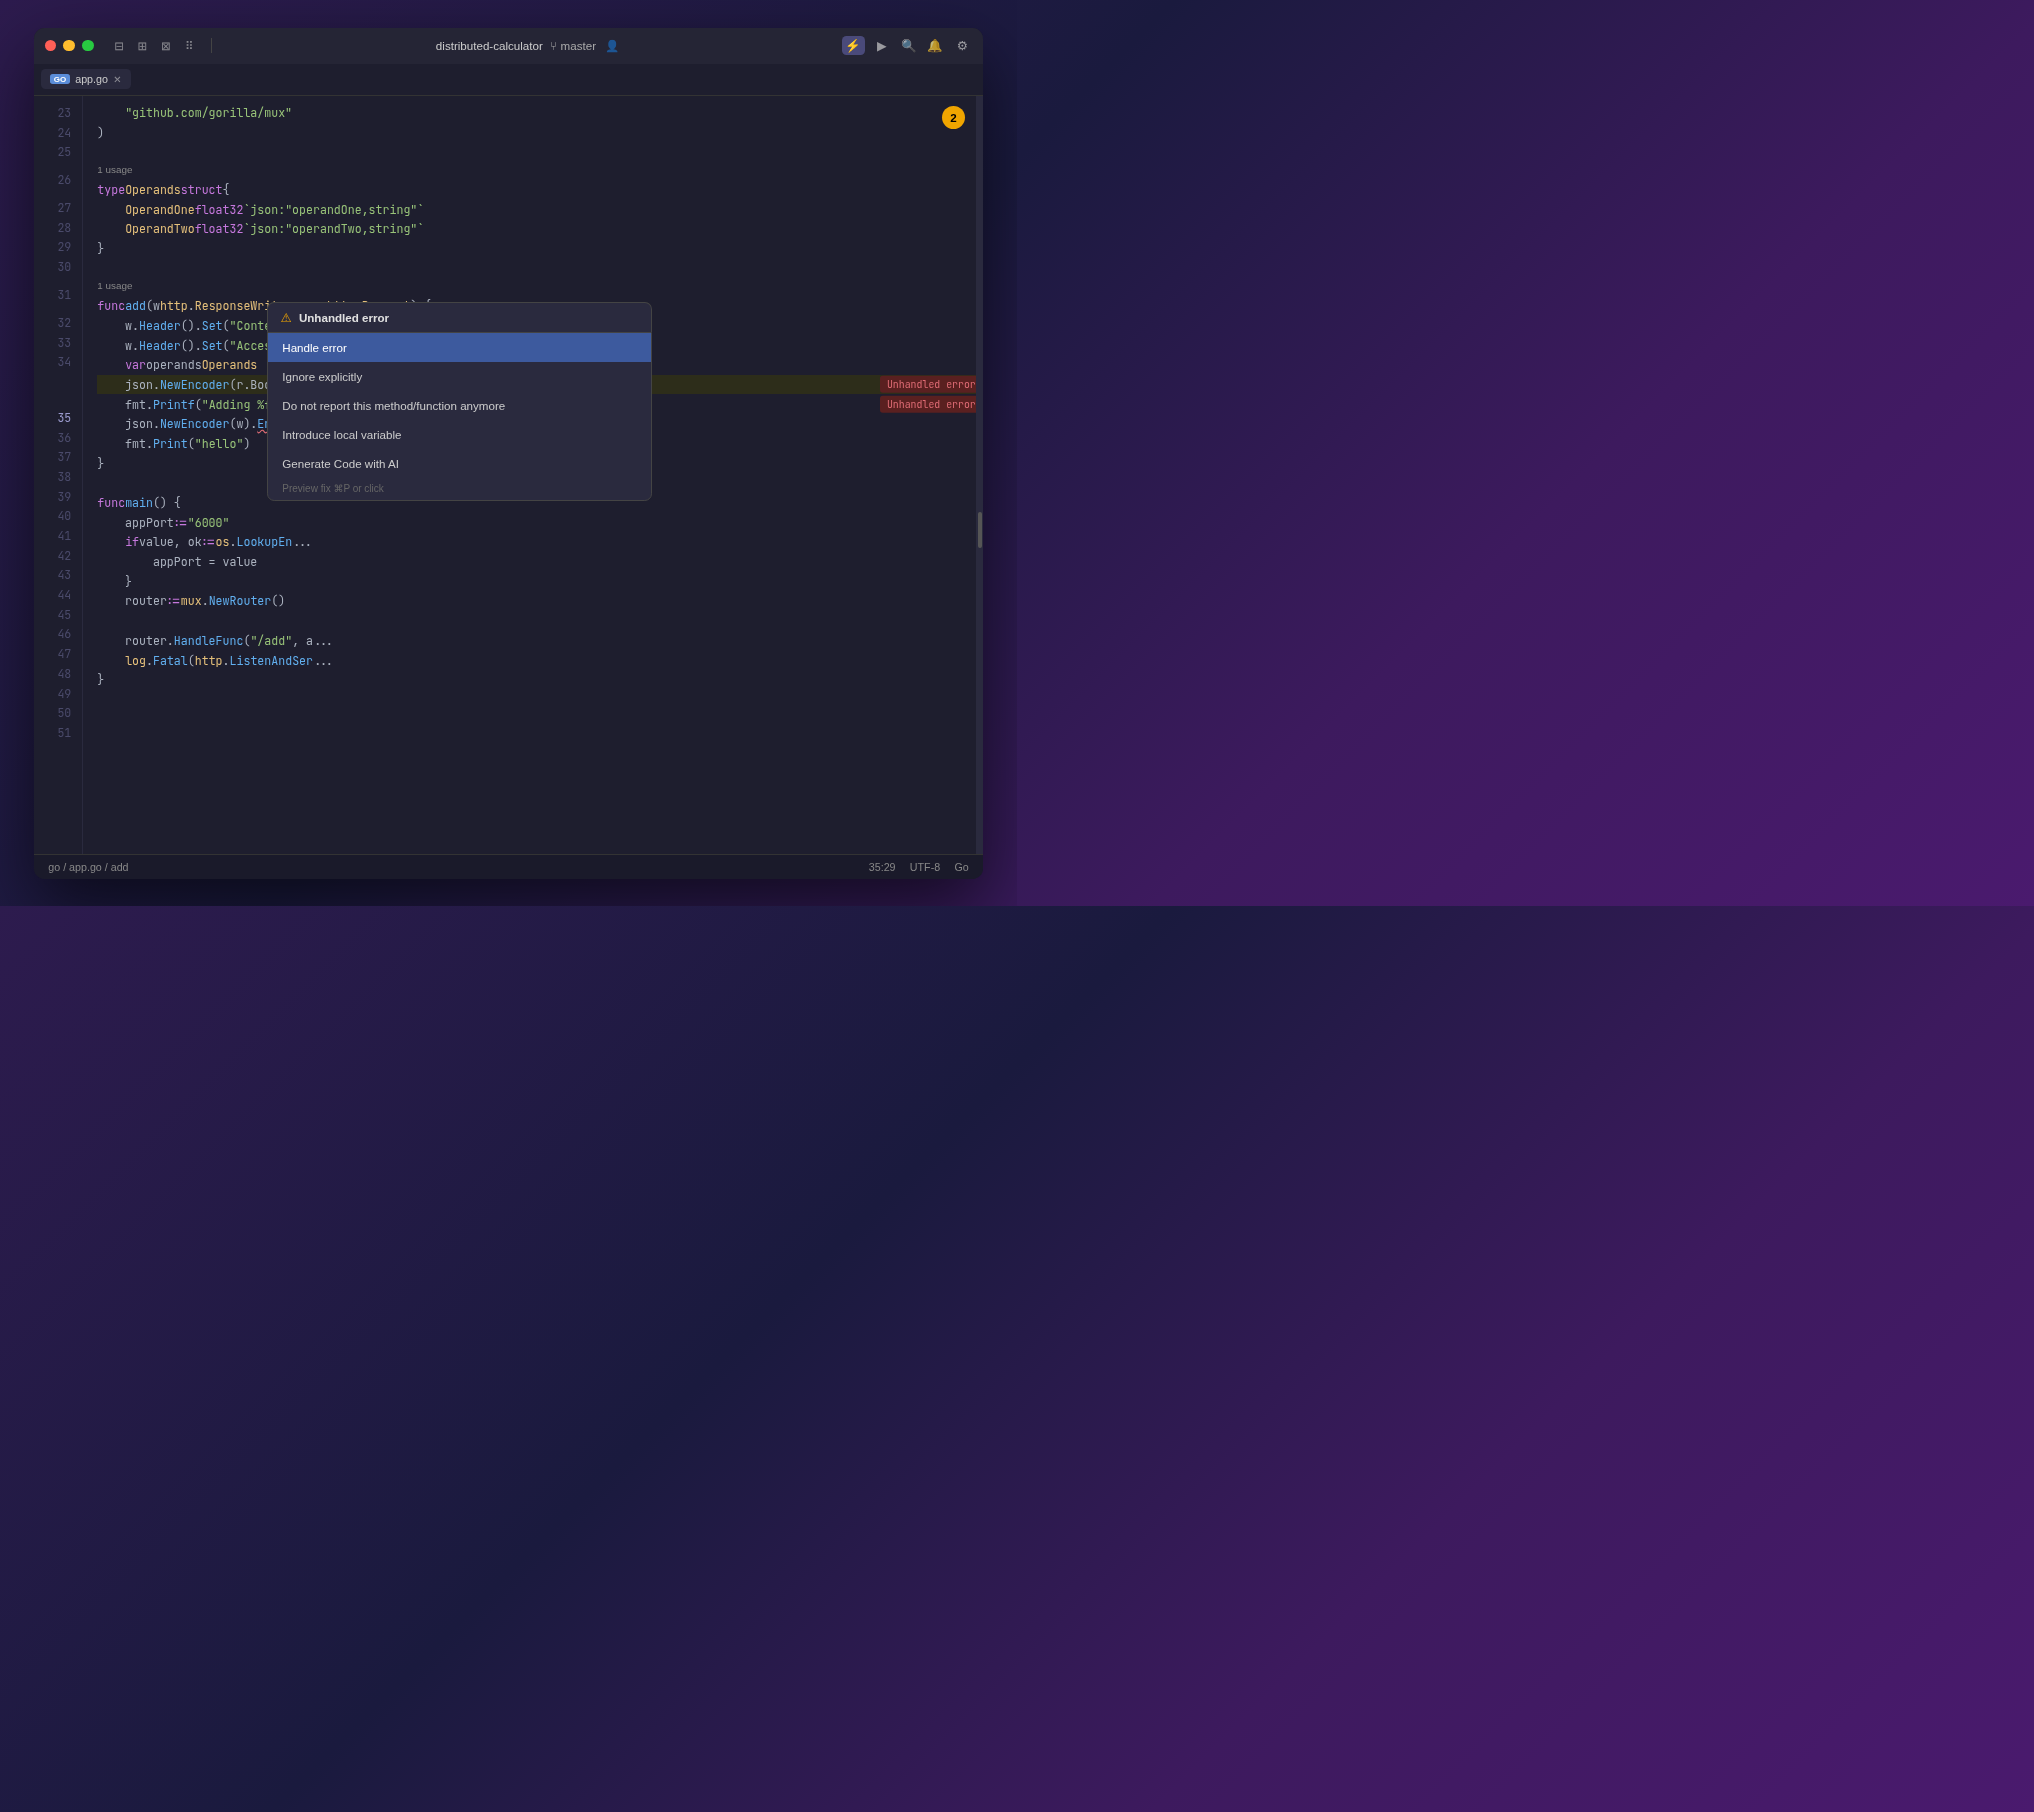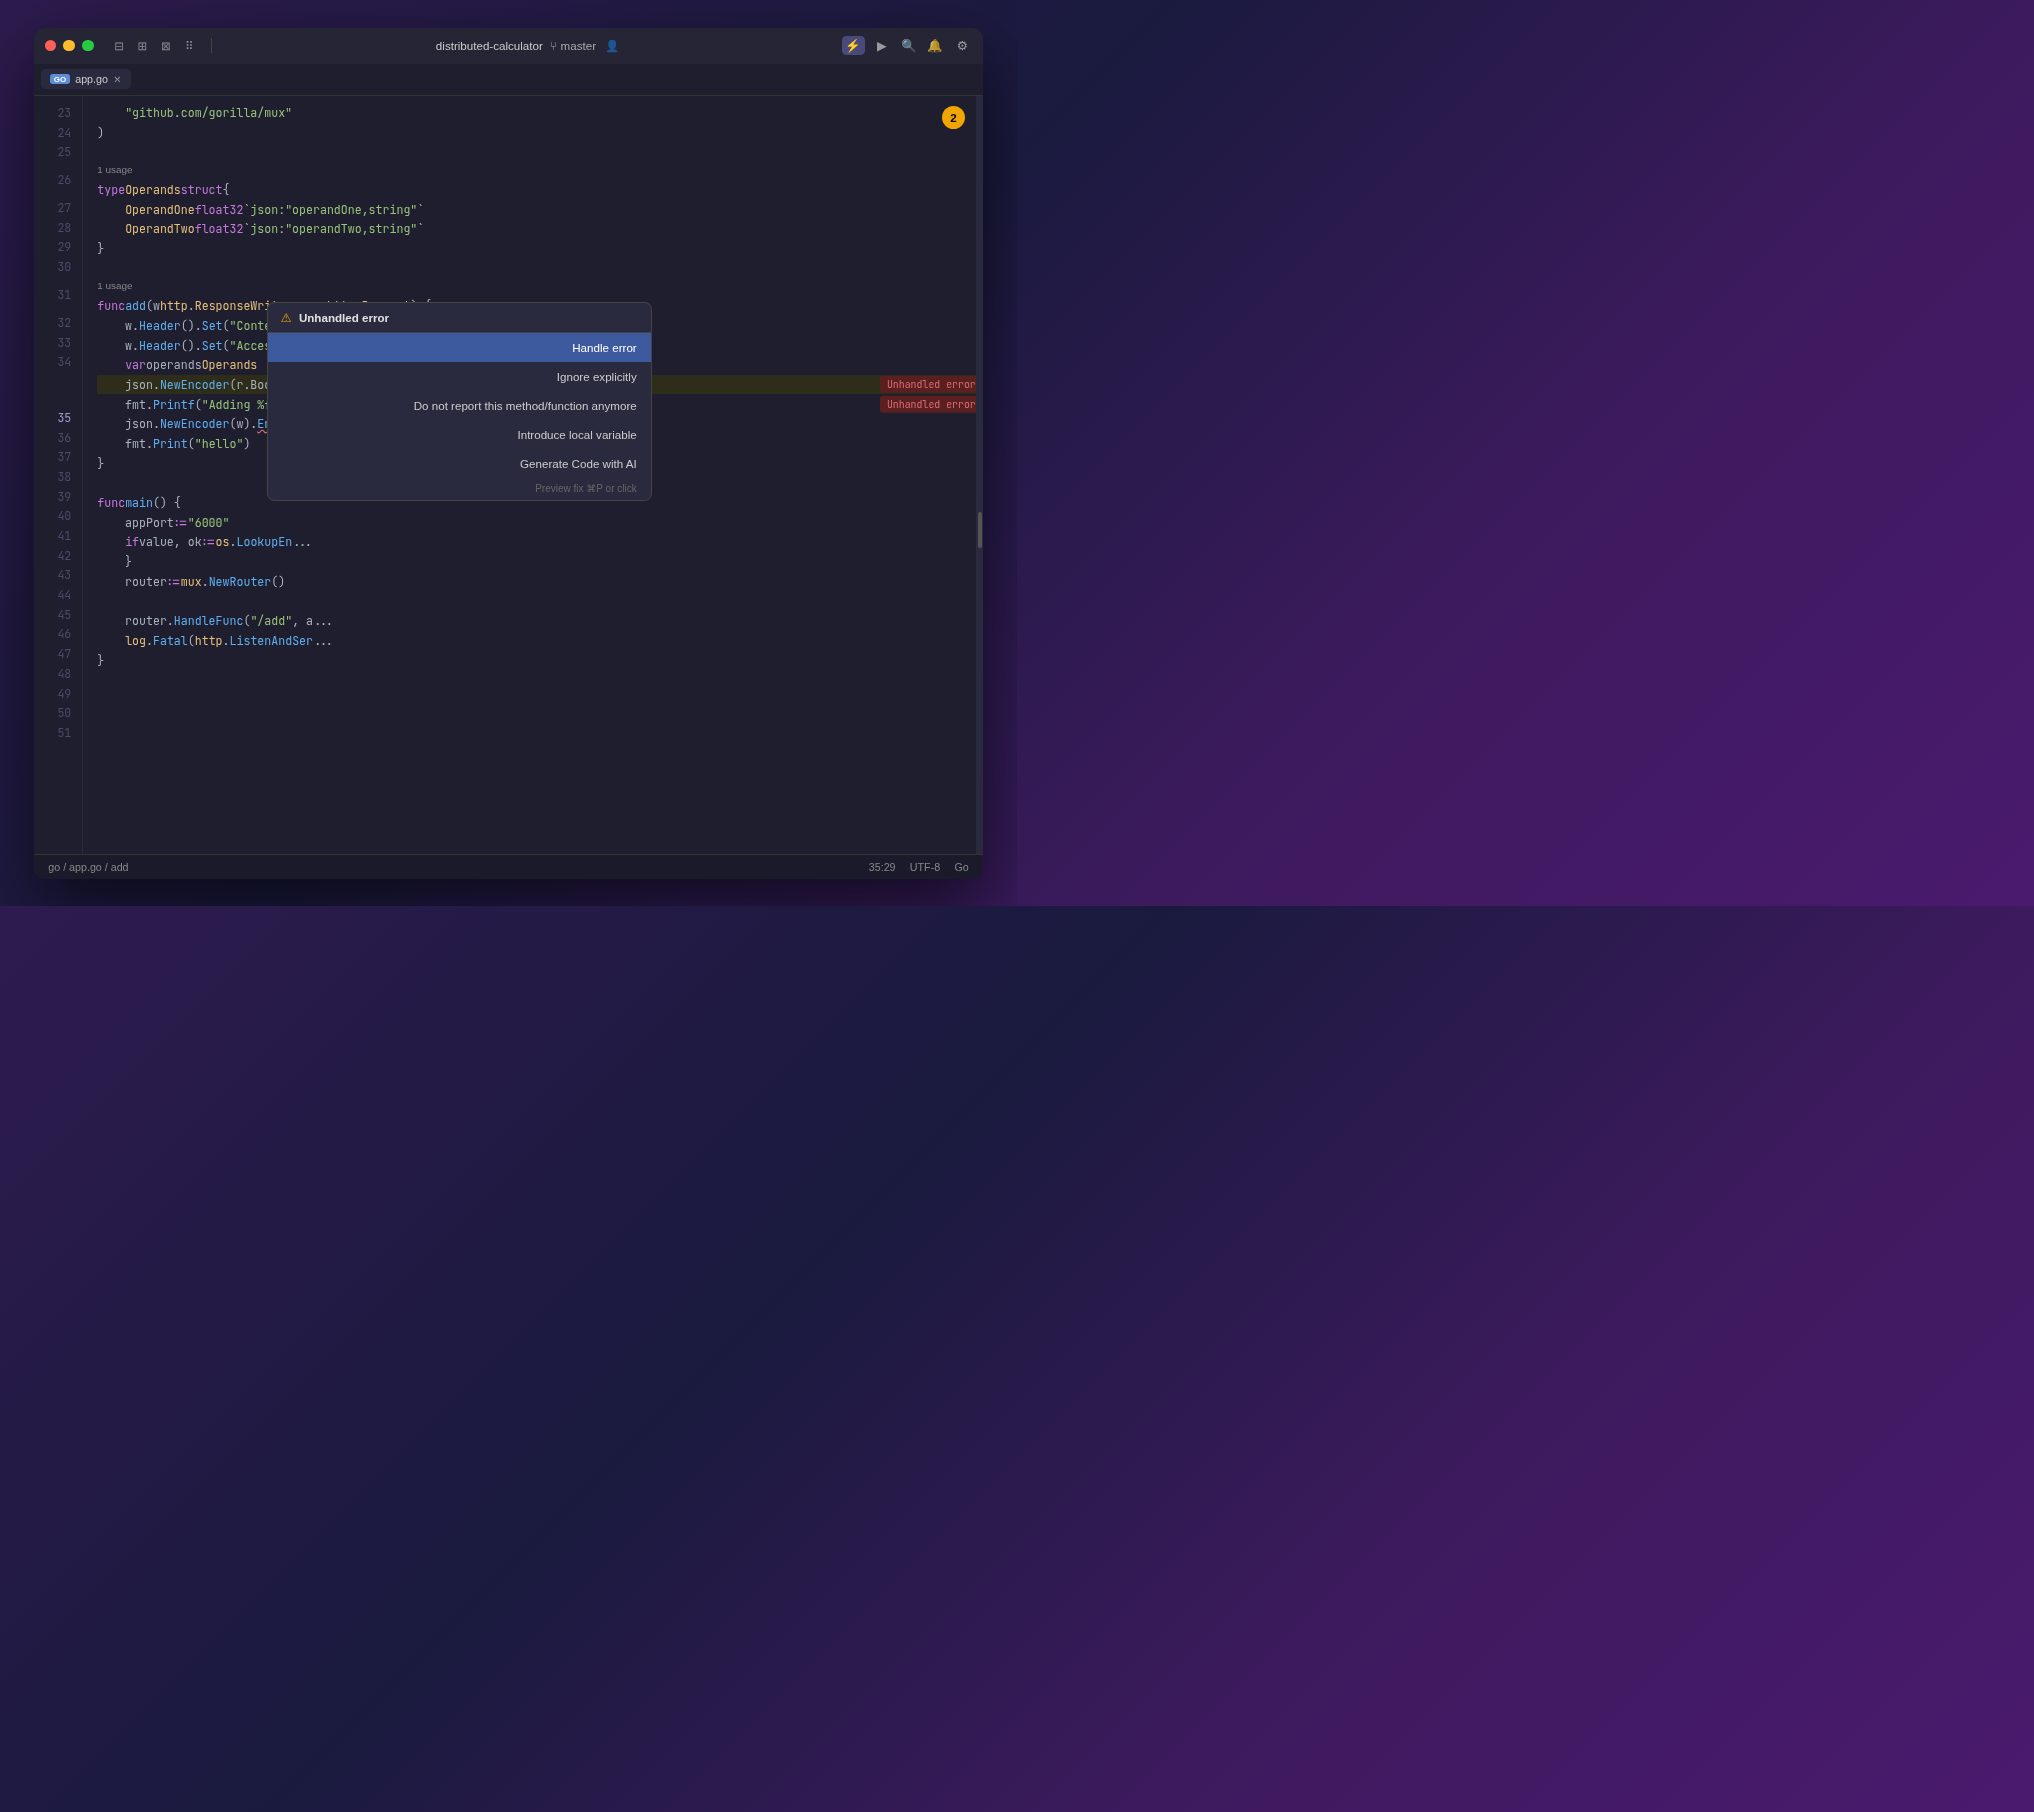--- a/index.html
+++ b/index.html
@@ -135,21 +135,20 @@
     .tab-close {
       font-size: 9.9px;
       opacity: 0.6;
       cursor: pointer;
     }
     .editor-area {
       display: flex;
       flex: 1;
       overflow: hidden;
       position: relative;
-      text-align: right;
     }
     .line-numbers {
       width: 49px;
       background: #1e1e2e;
       padding: 7.2px 0;
       font-family: 'JetBrains Mono', 'Menlo', 'Monaco', monospace;
       font-size: 11.6px;
       color: #555;
       flex-shrink: 0;
       border-right: 0.9px solid #2a2a3e;
@@ -539,20 +538,23 @@
         <span>&nbsp;&nbsp;&nbsp;&nbsp;</span>
           <span class="kw">if </span>
           <span>value, ok </span>
           <span class="kw">:= </span>
           <span class="pkg">os</span>
           <span>.</span>
           <span class="fn">LookupEn</span>
           <span>...</span>
       </div>
 
+      <div class="code-line">
+        <span>&nbsp;&nbsp;&nbsp;&nbsp;&nbsp;&nbsp;&nbsp;&nbsp;appPort = value</span>
+      </div>
 
       <div class="code-line">
           <span>&nbsp;&nbsp;&nbsp;&nbsp;}</span>
         </div>
 
       <div class="code-line">
         <span>&nbsp;&nbsp;&nbsp;&nbsp;router </span>
           <span class="kw">:= </span>
           <span class="pkg">mux</span>
           <span>.</span>

